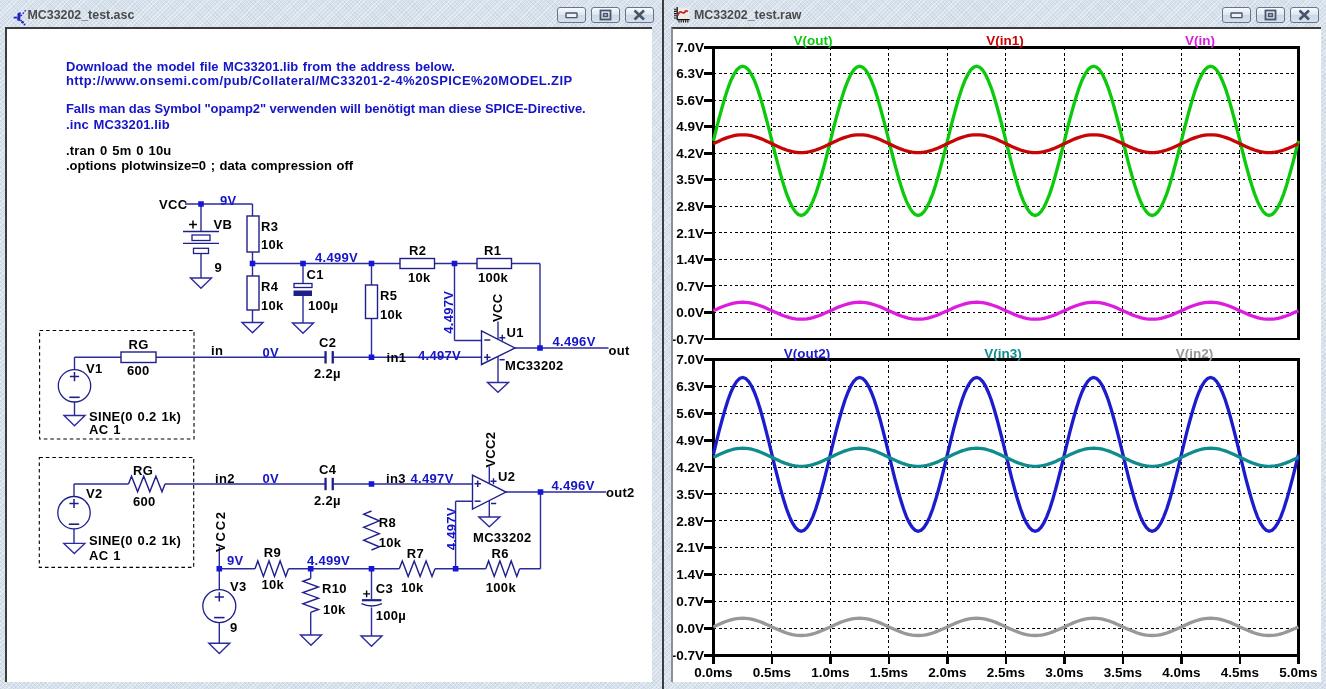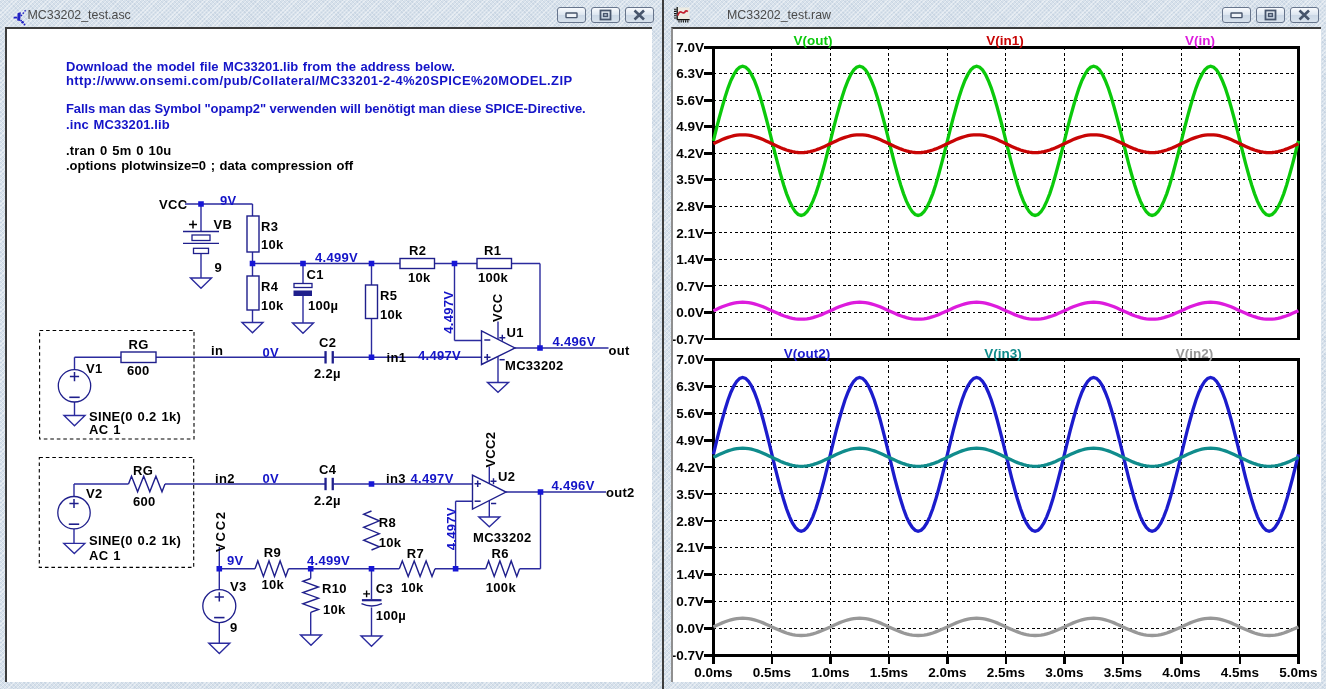--- a/index.html
+++ b/index.html
@@ -1,20 +1,20 @@
 <!DOCTYPE html>
 <html><head><meta charset="utf-8">
 <style>
 html,body{margin:0;padding:0;width:1326px;height:689px;overflow:hidden;
  font-family:"Liberation Sans",sans-serif;}
 #desk{position:absolute;left:0;top:0;width:1326px;height:689px;
  background:#d7e1eb;
  background-image:repeating-linear-gradient(135deg,rgba(255,255,255,.42) 0 1px,rgba(0,0,0,0) 1px 3px),
  repeating-linear-gradient(45deg,rgba(150,172,198,.22) 0 1px,rgba(0,0,0,0) 1px 3px);}
-.ttl{position:absolute;top:8px;font-size:12.4px;color:#4a4a4a;white-space:pre;}
+.ttl{position:absolute;top:8px;font-size:12.4px;color:#4a4a4a;white-space:pre;font-weight:bold;}
 .wbtn{position:absolute;top:6.5px;width:29px;height:16px;border:1px solid #67758c;border-radius:3px;
  background:linear-gradient(#f8fafd,#dde6f0 48%,#cbd8e6 52%,#d8e2ec);box-sizing:border-box;}
 .wbtn svg{position:absolute;left:-1px;top:-1px;}
 #lc{position:absolute;left:5px;top:27px;width:647px;height:655px;background:#fff;
  border-top:2px solid #3c3c3c;border-left:2px solid #3c3c3c;box-sizing:border-box;padding-left:28px;}
 #rc{position:absolute;left:671px;top:27px;width:650px;height:655px;background:#fff;
  border-top:2px solid #3c3c3c;border-left:2px solid #8f8f8f;box-sizing:border-box;}
 #sep{position:absolute;left:662px;top:0;width:2px;height:689px;background:#3d3d3d;}
 svg text{font-family:"Liberation Sans",sans-serif;font-weight:bold;}
 </style></head>
@@ -167,21 +167,21 @@
       <text x="347.7" y="593.4" fill="#000000" font-size="13px" letter-spacing="0.3px" word-spacing="1.0px">C3</text>
       <text x="347.7" y="619.5" fill="#000000" font-size="13px" letter-spacing="0.3px" word-spacing="1.0px">100µ</text>
     </svg></div>
 
 <svg style="position:absolute;left:672.5px;top:7px" width="17" height="16" viewBox="0 0 17 16">
  <rect x="4" y="0.5" width="12.5" height="12.3" fill="#edebe2"></rect>
  <path d="M4.2 0V12.6M3.7 12.6H16.6" stroke="#111" stroke-width="1.3" fill="none"></path>
  <path d="M1 2.2H3.6M1 4.4H3.6M1 6.6H3.6M1 8.8H3.6M1 11H3.6M6 13.2V15.4M8.2 13.2V15.4M10.4 13.2V15.4M12.6 13.2V15.4M14.8 13.2V15.4" stroke="#111" stroke-width="1.1" fill="none"></path>
  <path d="M4.6 8.6Q6.6 3.6 8.8 5.3T12.6 4.0Q13.8 3.6 14.8 4.6" stroke="#c2202f" stroke-width="1.7" fill="none"></path>
 </svg>
-<div class="ttl" style="left:727px">MC33202_test.raw</div>
+<div class="ttl" style="left:694px">MC33202_test.raw</div>
 <div class="wbtn" style="left:1221.9px">
     <svg width="29" height="16" viewBox="0 0 29 16">
       <rect x="9" y="6" width="11" height="4.6" rx="0.5" fill="#eef2f7" stroke="#47556c" stroke-width="1.4"></rect>
     </svg>
   </div>
 <div class="wbtn" style="left:1255.7px">
     <svg width="29" height="16" viewBox="0 0 29 16">
       <rect x="9.5" y="3.5" width="10" height="9" fill="none" stroke="#47556c" stroke-width="1.8"></rect>
       <rect x="12.6" y="6.6" width="3.8" height="2.8" fill="none" stroke="#47556c" stroke-width="1.5"></rect>
     </svg>

